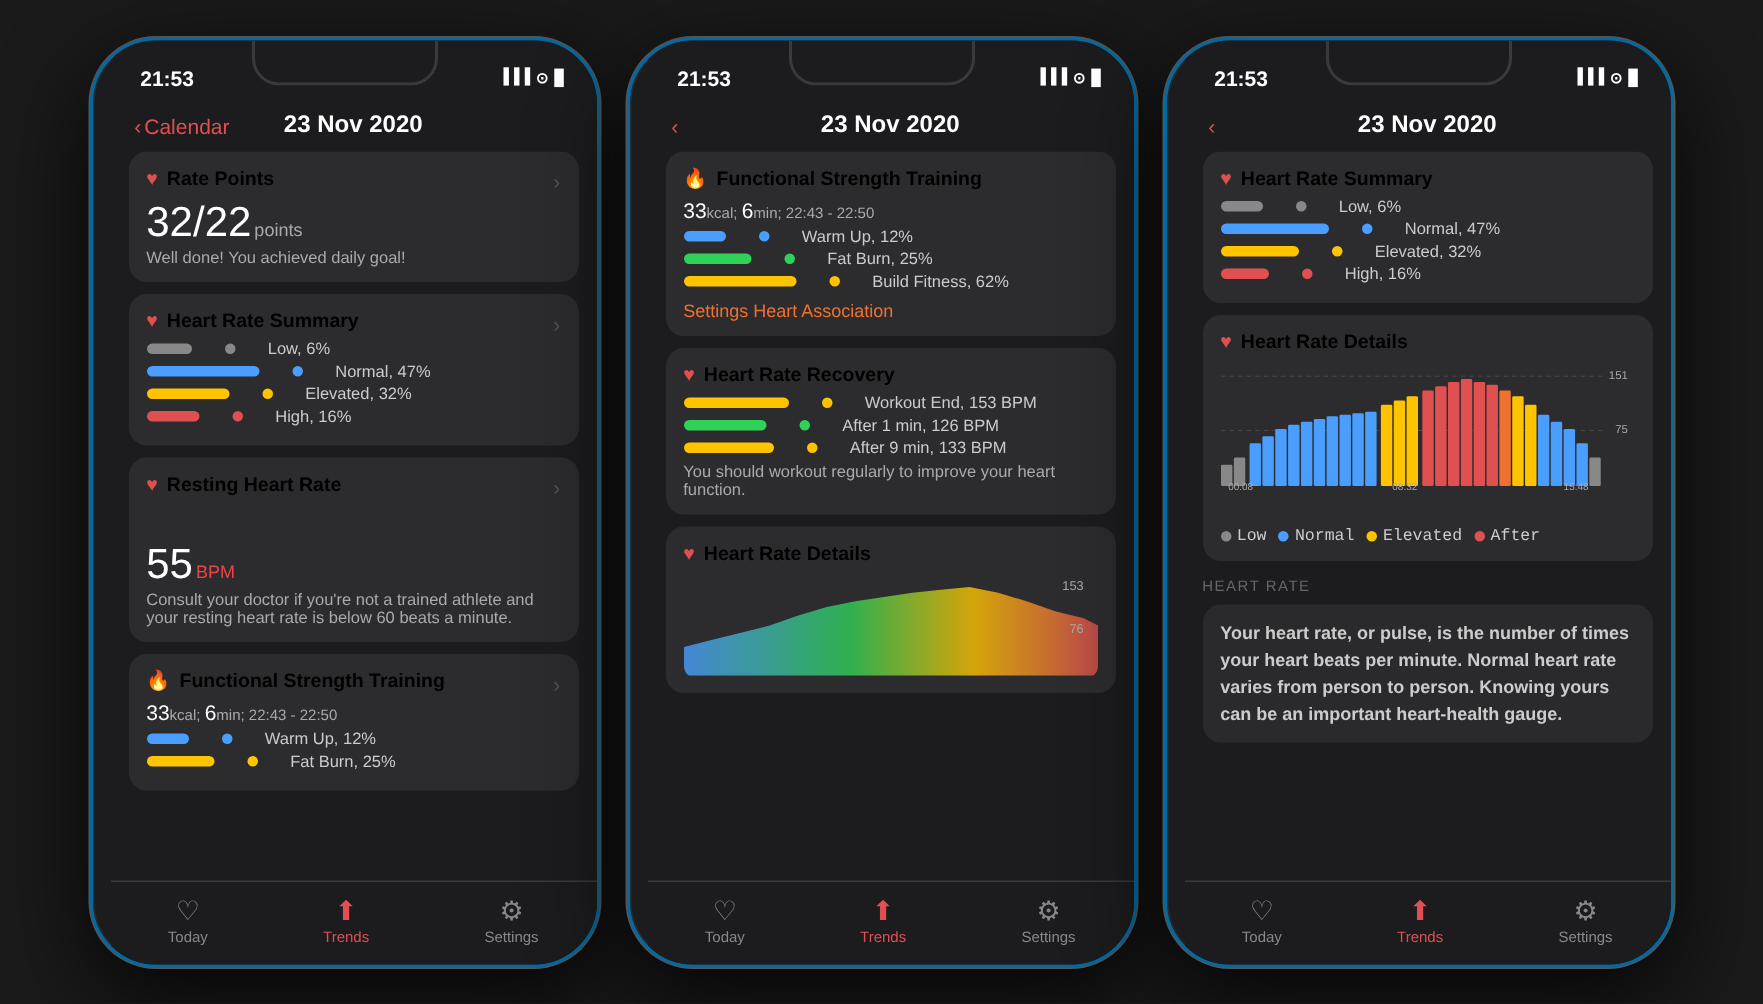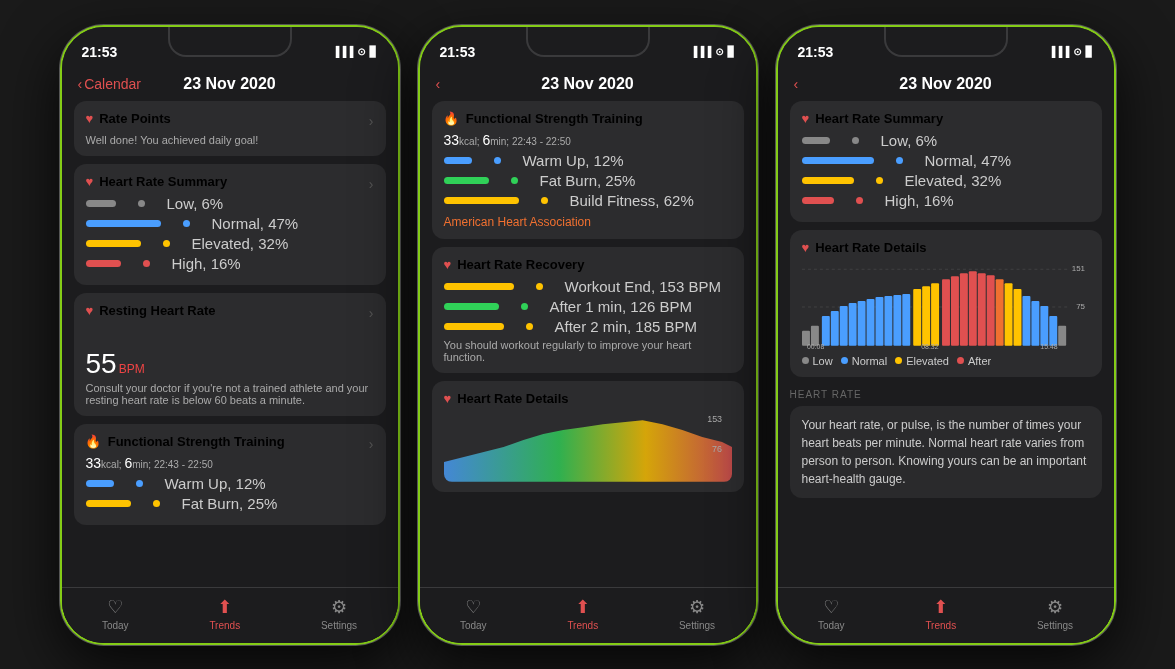--- a/index.html
+++ b/index.html
@@ -22,26 +22,27 @@
       width: 100%;
       height: 100%;
       padding: 20px;
     }
 
     .phone {
       width: 340px;
       height: 620px;
       background: #1c1c1e;
       border-radius: 44px;
-      border: 2px solid #84cc16;
+      border: 2px solid #0369a1;
       position: relative;
       overflow: hidden;
       display: flex;
       flex-direction: column;
       box-shadow: 0 0 0 1px #555, inset 0 0 0 1px #2a2a2c, 0 20px 60px rgba(0,0,0,0.8);
+      padding-left: 12px;
     }
 
     
     .phone::before {
       content: '';
       position: absolute;
       top: 0; left: 50%;
       transform: translateX(-50%);
       width: 120px;
       height: 28px;
@@ -142,21 +143,21 @@
 
     .card-row {
       display: flex;
       align-items: center;
     }
 
     .hr-item {
       display: flex;
       align-items: center;
       gap: 22px;
-      font-size: 15px;
+      font-size: 11px;
       color: #ccc;
       margin-bottom: 3px;
     }
 
     .dot {
       width: 7px;
       height: 7px;
       border-radius: 50%;
     }
 
@@ -208,21 +209,22 @@
       height: 70px;
       border-radius: 8px;
       overflow: hidden;
       position: relative;
     }
 
     .legend-row {
       display: flex;
       flex-wrap: wrap;
       gap: 8px;
-      margin-top: 4px;
+      margin-top: 21px;
+      font-family: Liberation Mono, monospace;
     }
 
     .legend-item {
       display: flex;
       align-items: center;
       gap: 4px;
       font-size: 11px;
       color: #ccc;
     }
 
@@ -282,20 +284,24 @@
         <div class="scroll-content">
 
           <div class="card">
             <div class="card-row">
               <div class="card-title">
                 <span class="icon-heart">♥</span>
                 <span>Rate Points</span>
               </div>
               <span class="chevron">›</span>
             </div>
+            <div style="display:flex;align-items:baseline;gap:2px;">
+              <span class="big-number">32/22</span>
+              <span style="font-size:12px;color:#aaa;">points</span>
+            </div>
             <div class="sub-text">Well done! You achieved daily goal!</div>
           </div>
 
           <div class="card">
             <div class="card-row">
               <div class="card-title">
                 <span class="icon-heart">♥</span>
                 <span>Heart Rate Summary</span>
               </div>
               <span class="chevron">›</span>
@@ -417,42 +423,42 @@
             <div class="hr-item">
               <div class="bar bar-green" style="width:45px;"></div>
               <div class="dot" style="background:#30d158;"></div>
               <span>Fat Burn, 25%</span>
             </div>
             <div class="hr-item">
               <div class="bar bar-yellow" style="width:75px;"></div>
               <div class="dot" style="background:#ffc300;"></div>
               <span>Build Fitness, 62%</span>
             </div>
-            <div class="link-text">American Heart Association</div>
+            <div class="link-text">Settings Heart Association</div>
           </div>
 
           <div class="card">
             <div class="card-title">
               <span class="icon-heart">♥</span>
               <span>Heart Rate Recovery</span>
             </div>
             <div class="hr-item">
               <div class="bar bar-yellow" style="width:70px;"></div>
               <div class="dot" style="background:#ffc300;"></div>
               <span>Workout End, 153 BPM</span>
             </div>
             <div class="hr-item">
               <div class="bar bar-green" style="width:55px;"></div>
               <div class="dot" style="background:#30d158;"></div>
               <span>After 1 min, 126 BPM</span>
             </div>
             <div class="hr-item">
               <div class="bar bar-yellow" style="width:60px;"></div>
               <div class="dot" style="background:#ffc300;"></div>
-              <span>After 2 min, 185 BPM</span>
+              <span>After 9 min, 133 BPM</span>
             </div>
             <div class="sub-text" style="margin-top:4px;">You should workout regularly to improve your heart function.</div>
           </div>
 
           <div class="card">
             <div class="card-title">
               <span class="icon-heart">♥</span>
               <span>Heart Rate Details</span>
             </div>
 
@@ -613,21 +619,21 @@
               </div>
               <div class="legend-item">
                 <div class="dot" style="background:#e05050;"></div>
                 <span>After</span>
               </div>
             </div>
           </div>
 
           <div style="padding: 4px 0;">
             <div class="info-label">HEART RATE</div>
-            <div class="card" style="background:#2a2a2c;">
+            <div class="card" style="background:#2a2a2c;font-weight:bold;">
               <div class="info-text">Your heart rate, or pulse, is the number of times your heart beats per minute. Normal heart rate varies from person to person. Knowing yours can be an important heart-health gauge.</div>
             </div>
           </div>
         </div>
 
         <div class="bottom-nav">
           <div class="bottom-nav-item">
             <span class="bottom-nav-icon">♡</span>
             <span>Today</span>
           </div>

